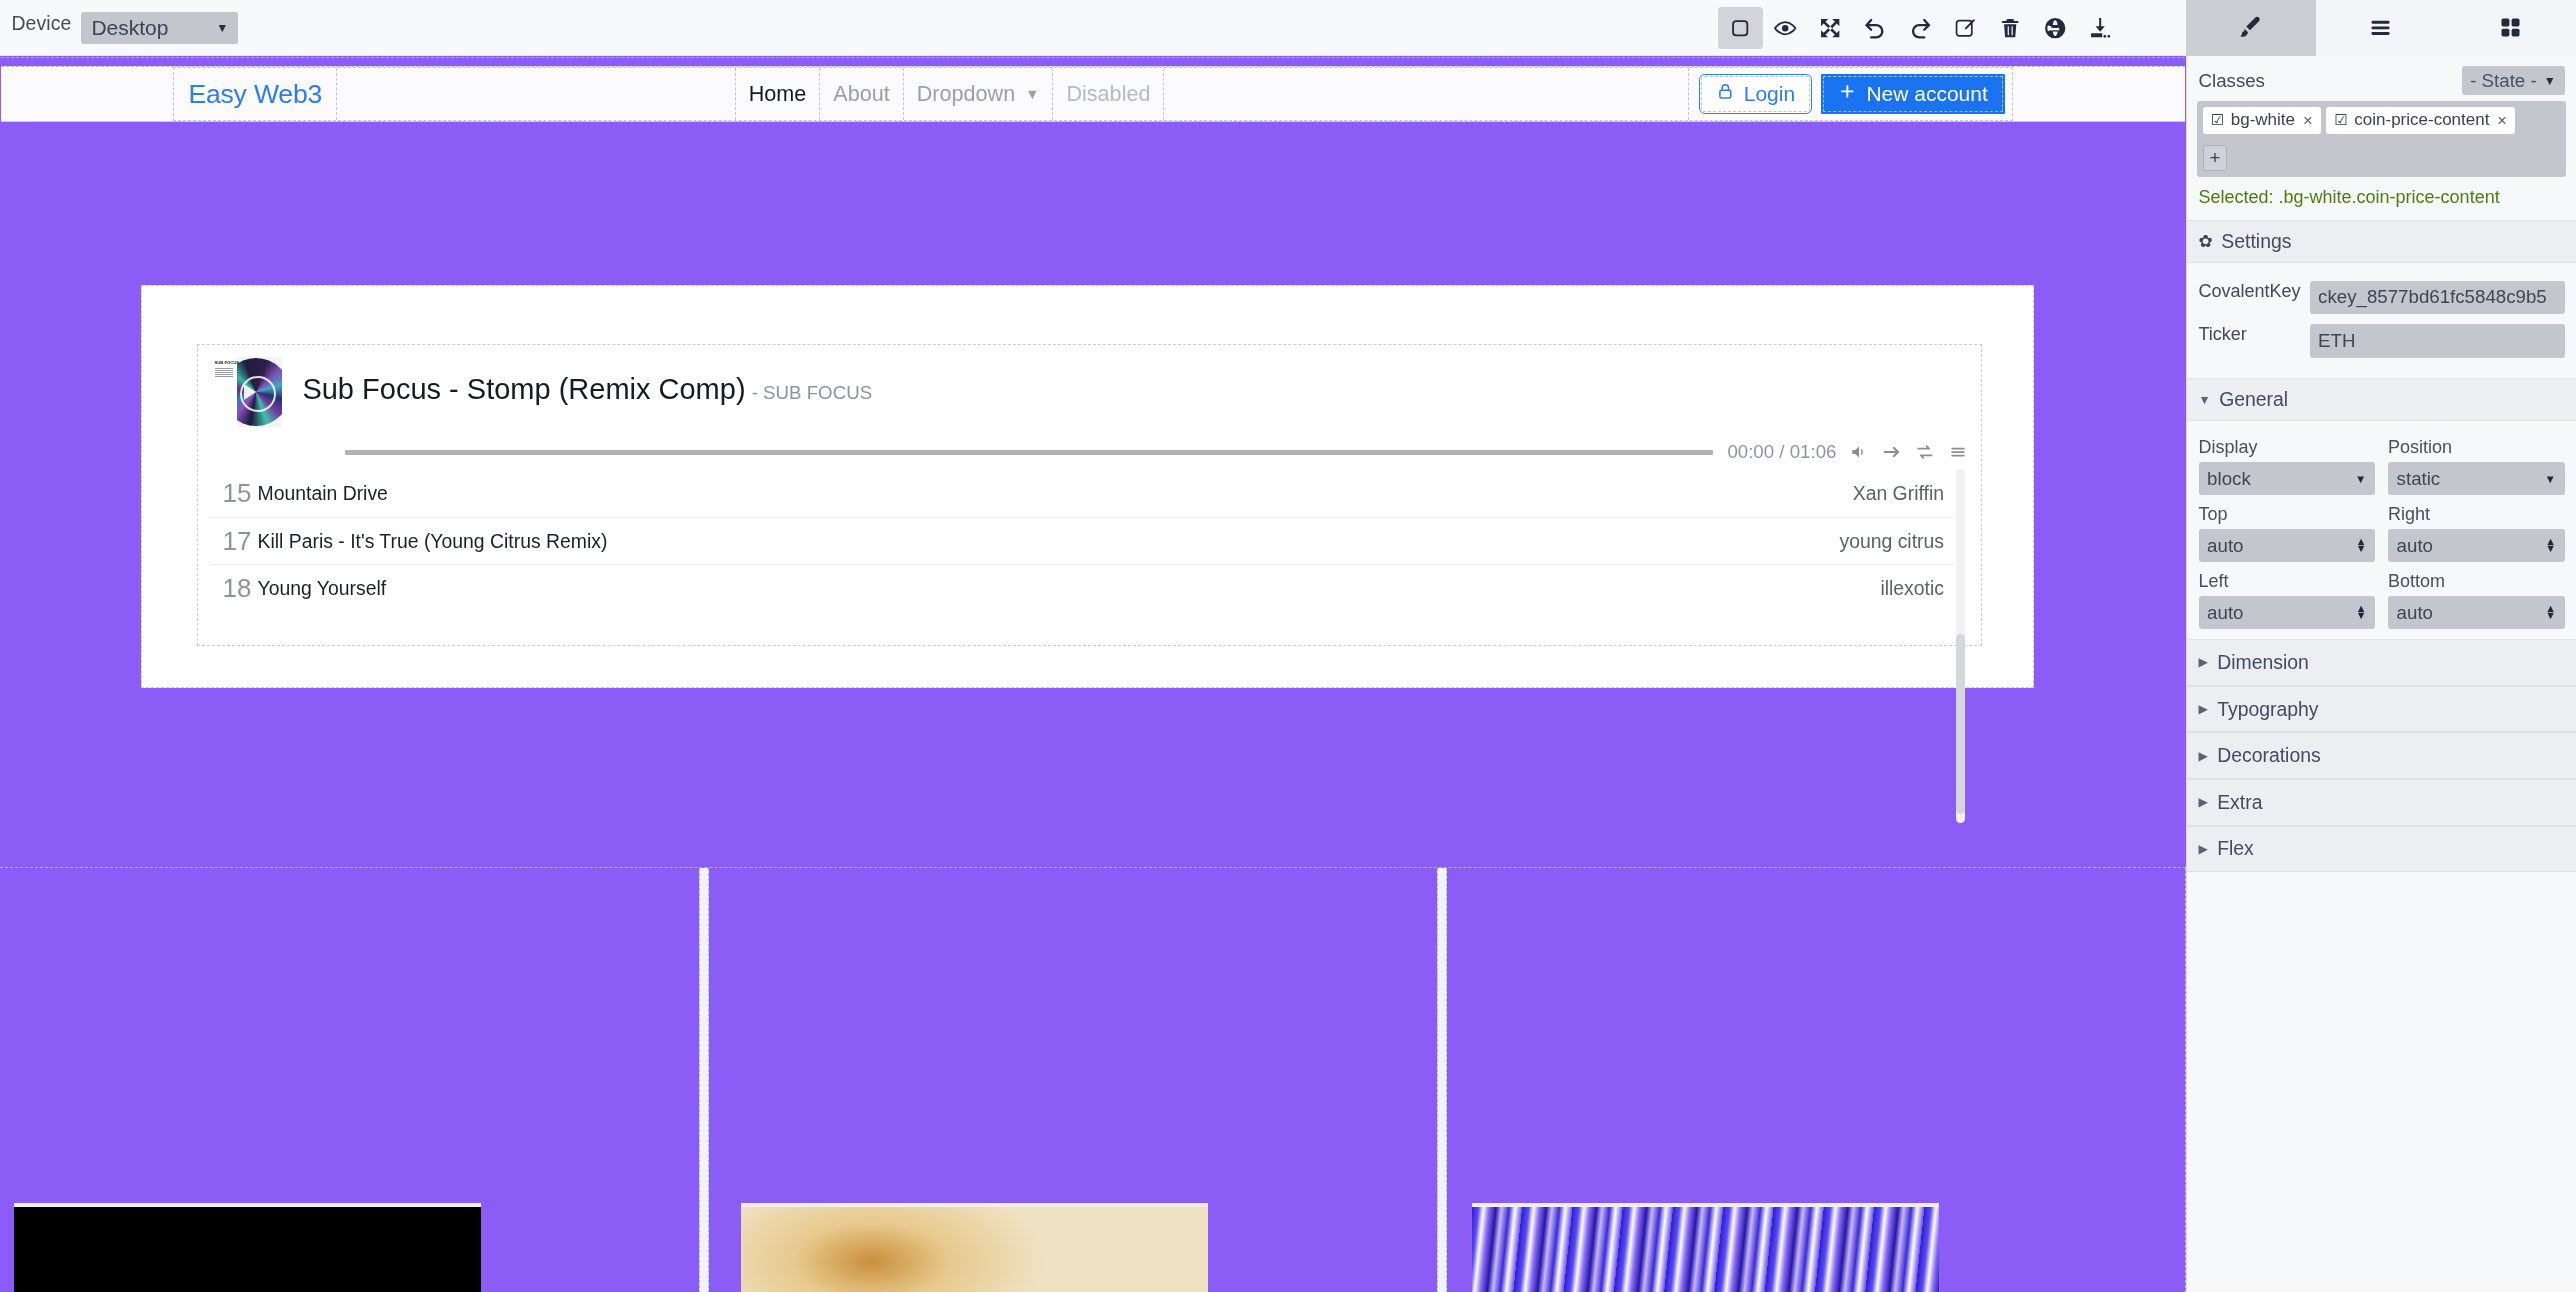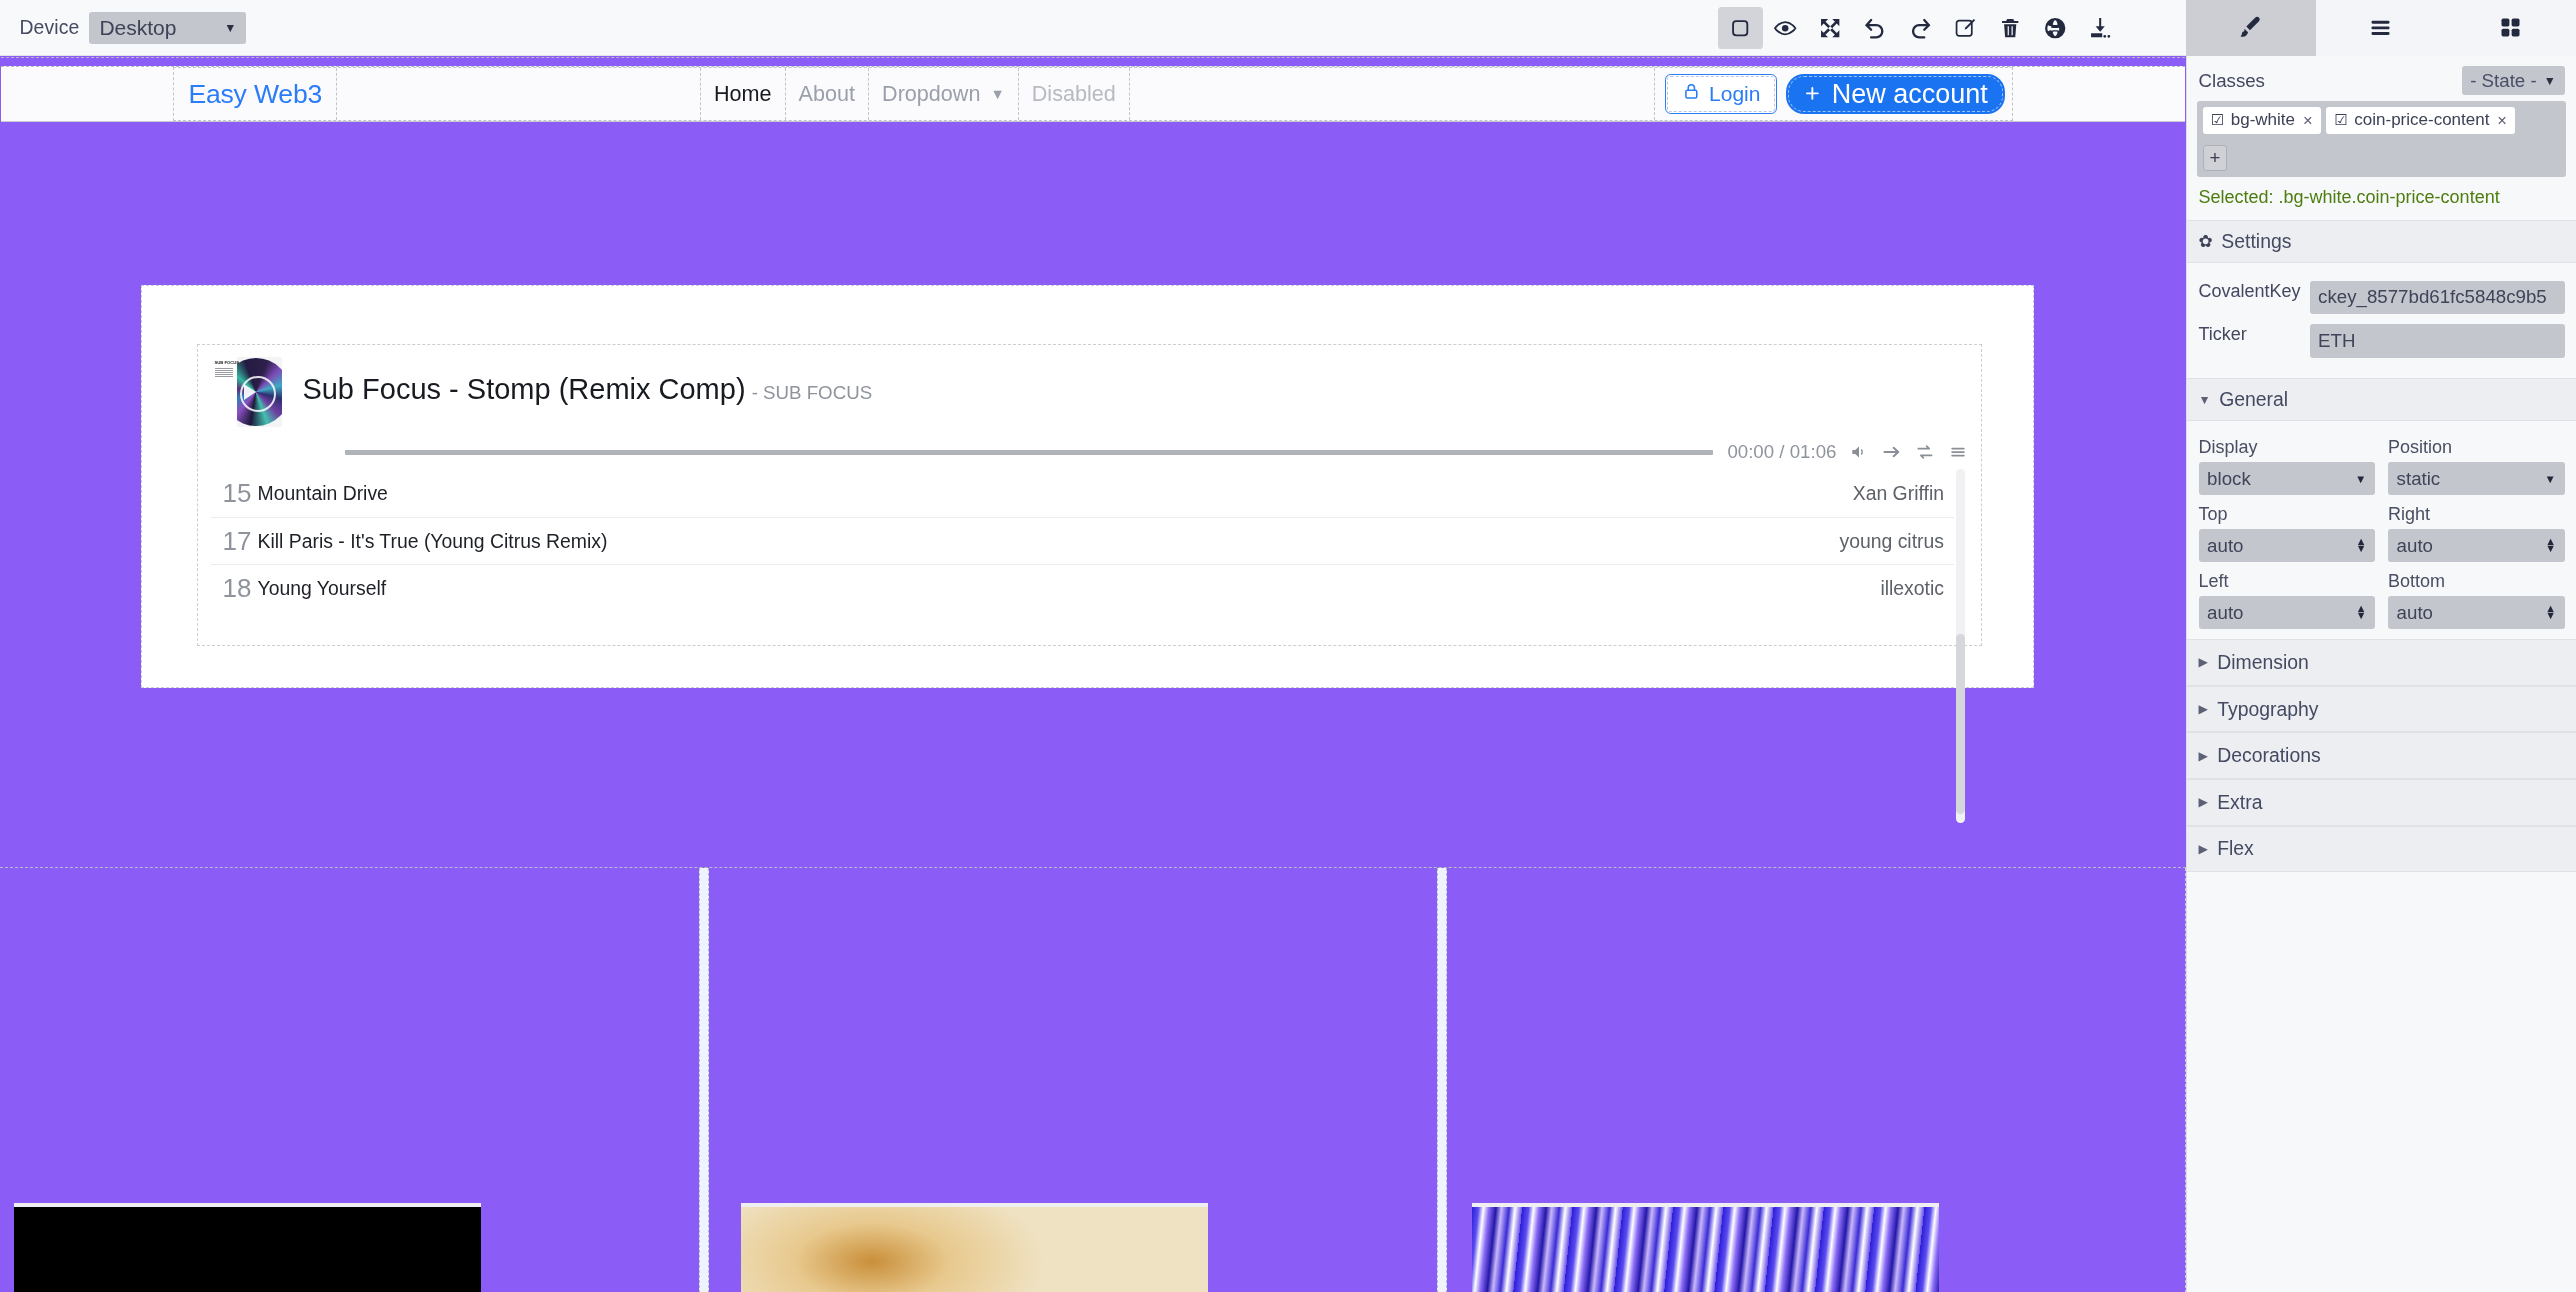--- a/index.html
+++ b/index.html
@@ -15,21 +15,21 @@
   #app { position: relative; width: 2576px; height: 1292px; display: flex; flex-direction: column; }
 
   
   #topbar {
     position: absolute; top: 0; left: 0;
     width: 2576px; height: 56px;
     background: #f8f9fb;
     border-bottom: 0.7px solid #e3e5ea;
     display: flex; align-items: center;
   }
-  #topbar-left { display: flex; align-items: center; padding-left: 11.5px; gap: 10px; margin-left: 8px; }
+  #topbar-left { display: flex; align-items: flex-start; padding-left: 11.5px; gap: 10px; }
   .device-label { font-size: 19.4px; color: #464a61; letter-spacing: 0.1px; }
   .device-select {
     width: 157px; height: 32px;
     background: #c3c6cd;
     border: none; border-radius: 2.9px;
     display: flex; align-items: center; justify-content: space-between;
     padding: 0 10px 0 10px;
     font-size: 21px; color: #3d4257;
   }
   .device-select .caret { font-size: 12.2px; color: #2b2f42; margin-left: 5.8px; }
@@ -107,22 +107,22 @@
   .btn-login {
     display: flex; align-items: center; gap: 8.6px;
     height: 40px; padding: 0 16px;
     border: 1.4px solid #2a7cf7; border-radius: 5.8px;
     color: #2a7cf7; font-size: 21px; background: #fff;
     outline: 1.4px dashed #b9c7e0; outline-offset: -3.6px;
   }
   .btn-new {
     display: flex; align-items: center; gap: 10px;
     height: 40px; padding: 0 17px;
-    background: #1a73f0; border-radius: 18px;
-    color: #fff; font-size: 27px;
+    background: #1a73f0; border-radius: 1px;
+    color: #fff; font-size: 21px;
     outline: 1.4px dashed #9cc1f7; outline-offset: -3.6px;
   }
   .btn-login svg, .btn-new svg { width: 18.7px; height: 18.7px; }
 
   
   #page-card {
     position: absolute; left: 141px; top: 229px;
     width: 1893px; height: 403px;
     border: 0.7px dashed #cbcdd4;
     background: #ffffff;

